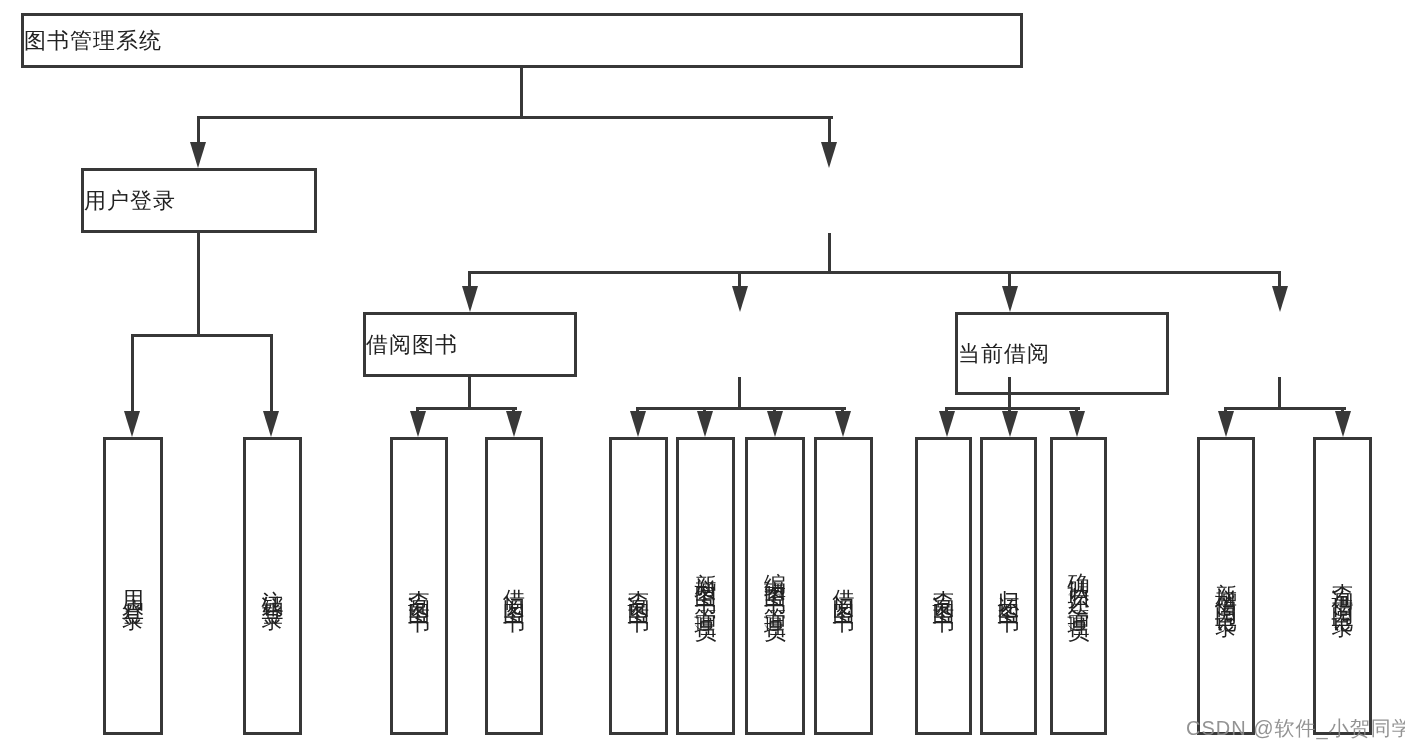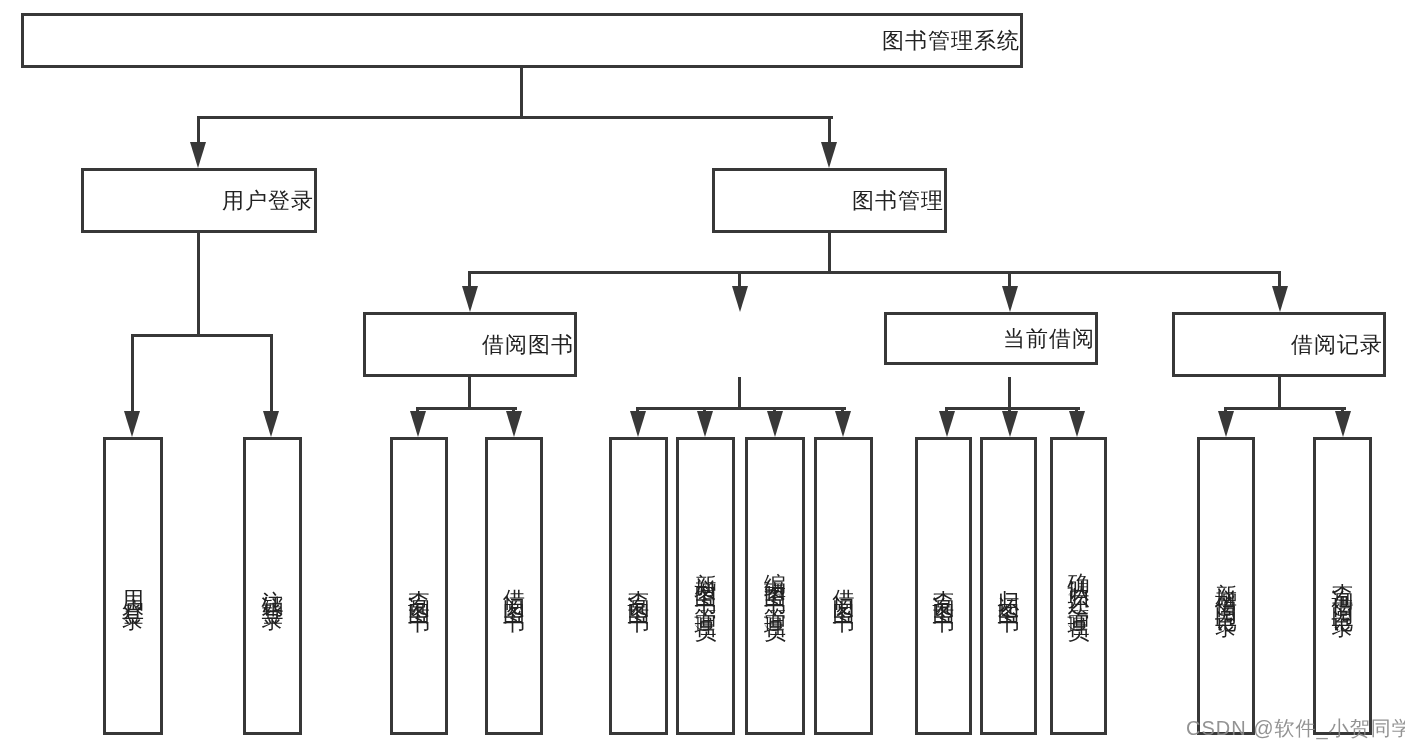--- a/index.html
+++ b/index.html
@@ -2,21 +2,21 @@
 <html><head>
 <meta charset="utf-8">
 <style>
   html,body{margin:0;padding:0;background:#fff;}
   .canvas{
     position:relative;width:1405px;height:747px;background:#ffffff;
     font-family:"Liberation Sans","DejaVu Sans",sans-serif;overflow:hidden;
   }
   .hbox{
     position:absolute;box-sizing:border-box;border:3px solid #383838;background:#fff;
-    display:flex;align-items:center;justify-content:flex-end;
+    display:flex;align-items:center;justify-content:flex-start;
     font-size:22px;color:#212121;letter-spacing:1px;white-space:nowrap;
   }
   .vbox{
     position:absolute;top:437px;height:298px;box-sizing:border-box;
     border:3px solid #383838;background:#fff;
     display:flex;align-items:center;justify-content:center;
   }
   .vbox span{
     writing-mode:vertical-rl;text-orientation:mixed;
     font-size:22px;color:#212121;letter-spacing:7px;line-height:1;white-space:nowrap;
@@ -44,23 +44,20 @@
   <div class="line" style="left:520px;top:68px;width:3px;height:50px;"></div>
   <div class="line" style="left:197px;top:116px;width:636px;height:3px;"></div>
   <div class="line" style="left:197px;top:116px;width:3px;height:28px;"></div>
   <div class="ahead" style="left:190px;top:142px;"></div>
   <div class="line" style="left:828px;top:116px;width:3px;height:28px;"></div>
   <div class="ahead" style="left:821px;top:142px;"></div>
 
   <div class="hbox" style="left:81px;top:168px;width:236px;height:65px;">
     <span>用户登录</span>
   </div>
-  <div class="hbox" style="left:712px;top:168px;width:235px;height:65px;">
-    <span>图书管理</span>
-  </div>
 
   <div class="line" style="left:197px;top:233px;width:3px;height:104px;"></div>
   <div class="line" style="left:131px;top:334px;width:142px;height:3px;"></div>
   <div class="line" style="left:131px;top:334px;width:3px;height:78px;"></div>
   <div class="ahead" style="left:124px;top:411px;"></div>
   <div class="line" style="left:270px;top:334px;width:3px;height:78px;"></div>
   <div class="ahead" style="left:263px;top:411px;"></div>
 
   <div class="line" style="left:828px;top:233px;width:3px;height:41px;"></div>
   <div class="line" style="left:468px;top:271px;width:813px;height:3px;"></div>
@@ -69,25 +66,22 @@
   <div class="line" style="left:738px;top:271px;width:3px;height:18px;"></div>
   <div class="ahead" style="left:732px;top:286px;"></div>
   <div class="line" style="left:1008px;top:271px;width:3px;height:18px;"></div>
   <div class="ahead" style="left:1002px;top:286px;"></div>
   <div class="line" style="left:1278px;top:271px;width:3px;height:18px;"></div>
   <div class="ahead" style="left:1272px;top:286px;"></div>
 
   <div class="hbox" style="left:363px;top:312px;width:214px;height:65px;">
     <span>借阅图书</span>
   </div>
-  <div class="hbox" style="left:884px;top:312px;width:214px;height:53px;">
+  <div class="hbox" style="left:955px;top:312px;width:214px;height:83px;">
     <span>当前借阅</span>
-  </div>
-  <div class="hbox" style="left:1172px;top:312px;width:214px;height:65px;">
-    <span>借阅记录</span>
   </div>
 
   <div class="line" style="left:468px;top:377px;width:3px;height:32px;"></div>
   <div class="line" style="left:416px;top:407px;width:101px;height:3px;"></div>
   <div class="line" style="left:416px;top:407px;width:3px;height:8px;"></div>
   <div class="ahead" style="left:410px;top:411px;"></div>
   <div class="line" style="left:512px;top:407px;width:3px;height:8px;"></div>
   <div class="ahead" style="left:506px;top:411px;"></div>
 
   <div class="line" style="left:738px;top:377px;width:3px;height:32px;"></div>

